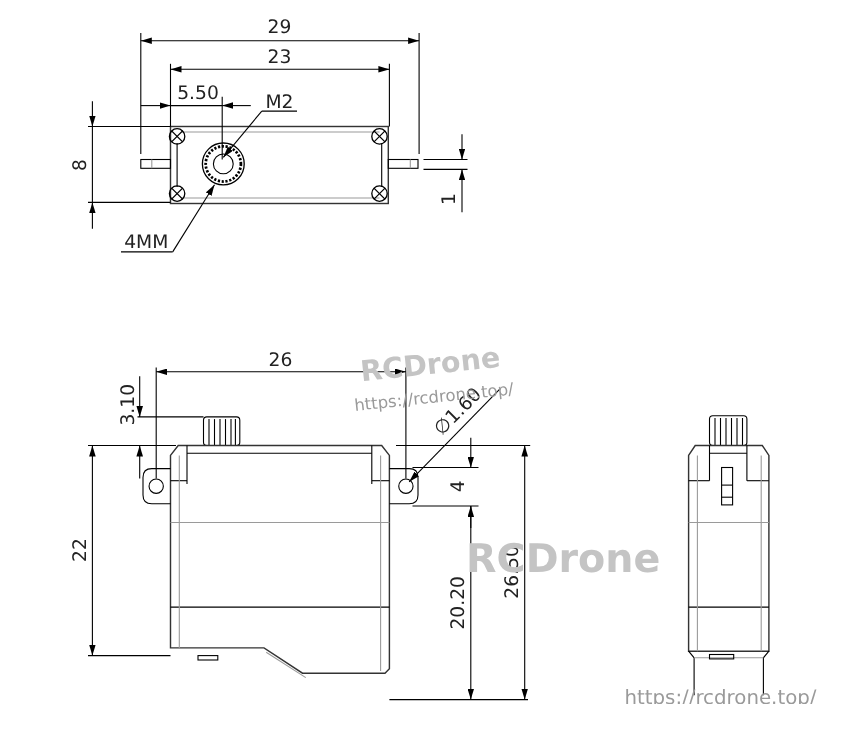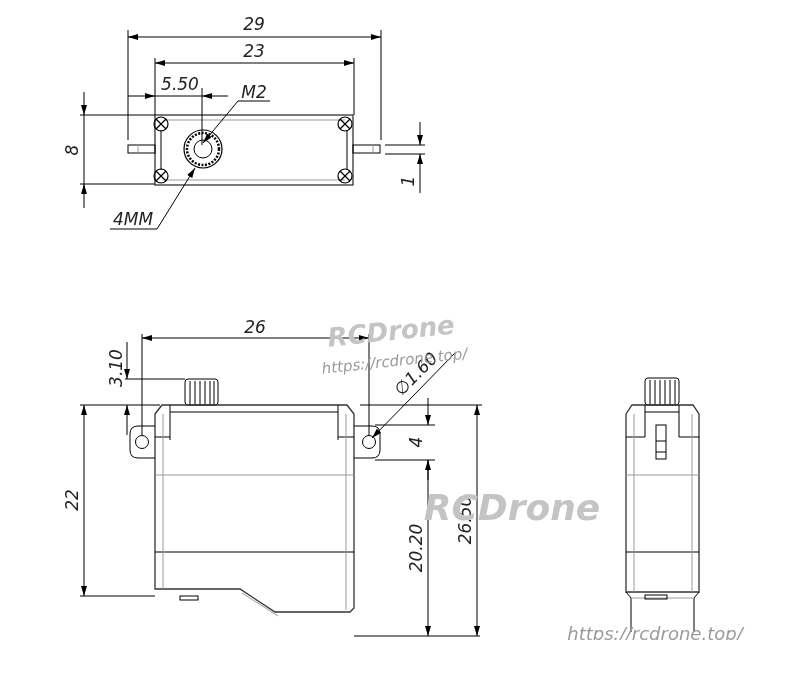--- a/index.html
+++ b/index.html
@@ -1,16 +1,16 @@
 <!DOCTYPE html>
 <html><head>
   <meta charset="utf-8">
   <style>
     html, body { margin: 0; padding: 0; background: #ffffff; }
-    #canvas { position: relative; width: 785px; height: 640px; overflow: hidden; background: #ffffff; font-style: italic; }
+    #canvas { position: relative; width: 785px; height: 640px; overflow: hidden; background: #ffffff; }
     svg { position: absolute; left: 0; top: 0; }
     .dim { font-family: "DejaVu Sans", sans-serif; font-size: 17px; fill: #222222; }
     .wm-big { font-family: "DejaVu Sans", sans-serif; font-weight: bold; fill: #c4c4c4; }
     .wm-url { font-family: "DejaVu Sans", sans-serif; fill: #9a9a9a; }
     .ln { stroke: #000; stroke-width: 1.2; fill: none; }
     .thin { stroke: #000; stroke-width: 1; fill: none; }
     .grey { stroke: #9a9a9a; stroke-width: 1; fill: none; }
     .body { stroke: #333; stroke-width: 1.3; fill: none; }
   </style>
 </head>

